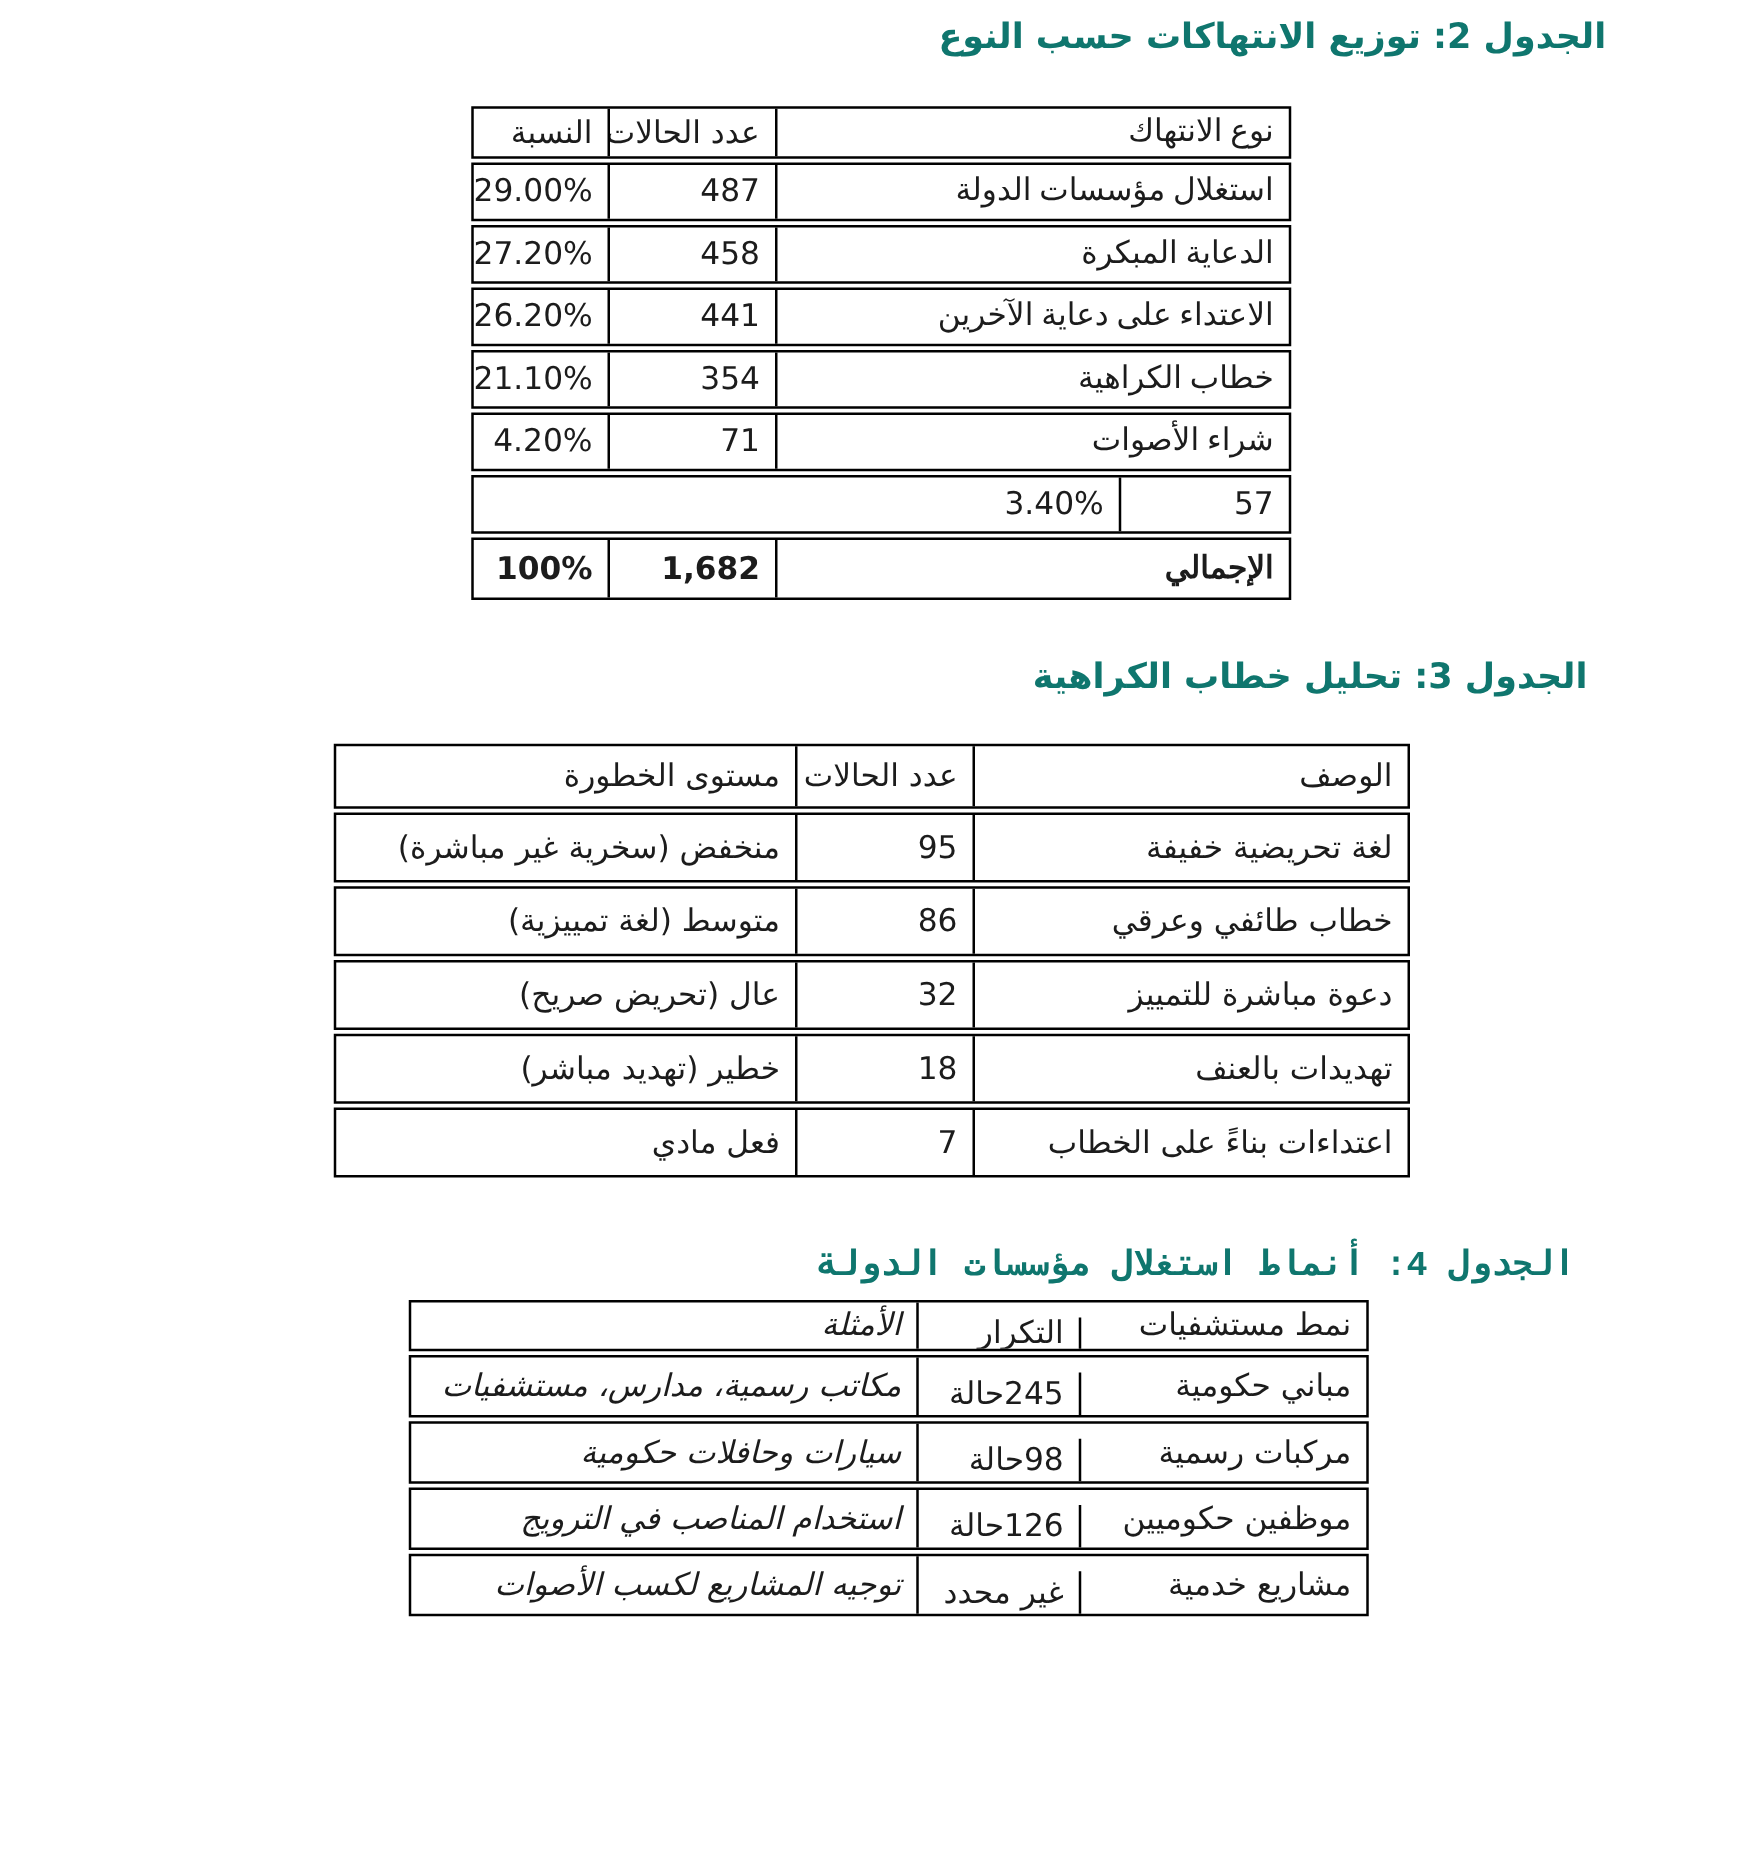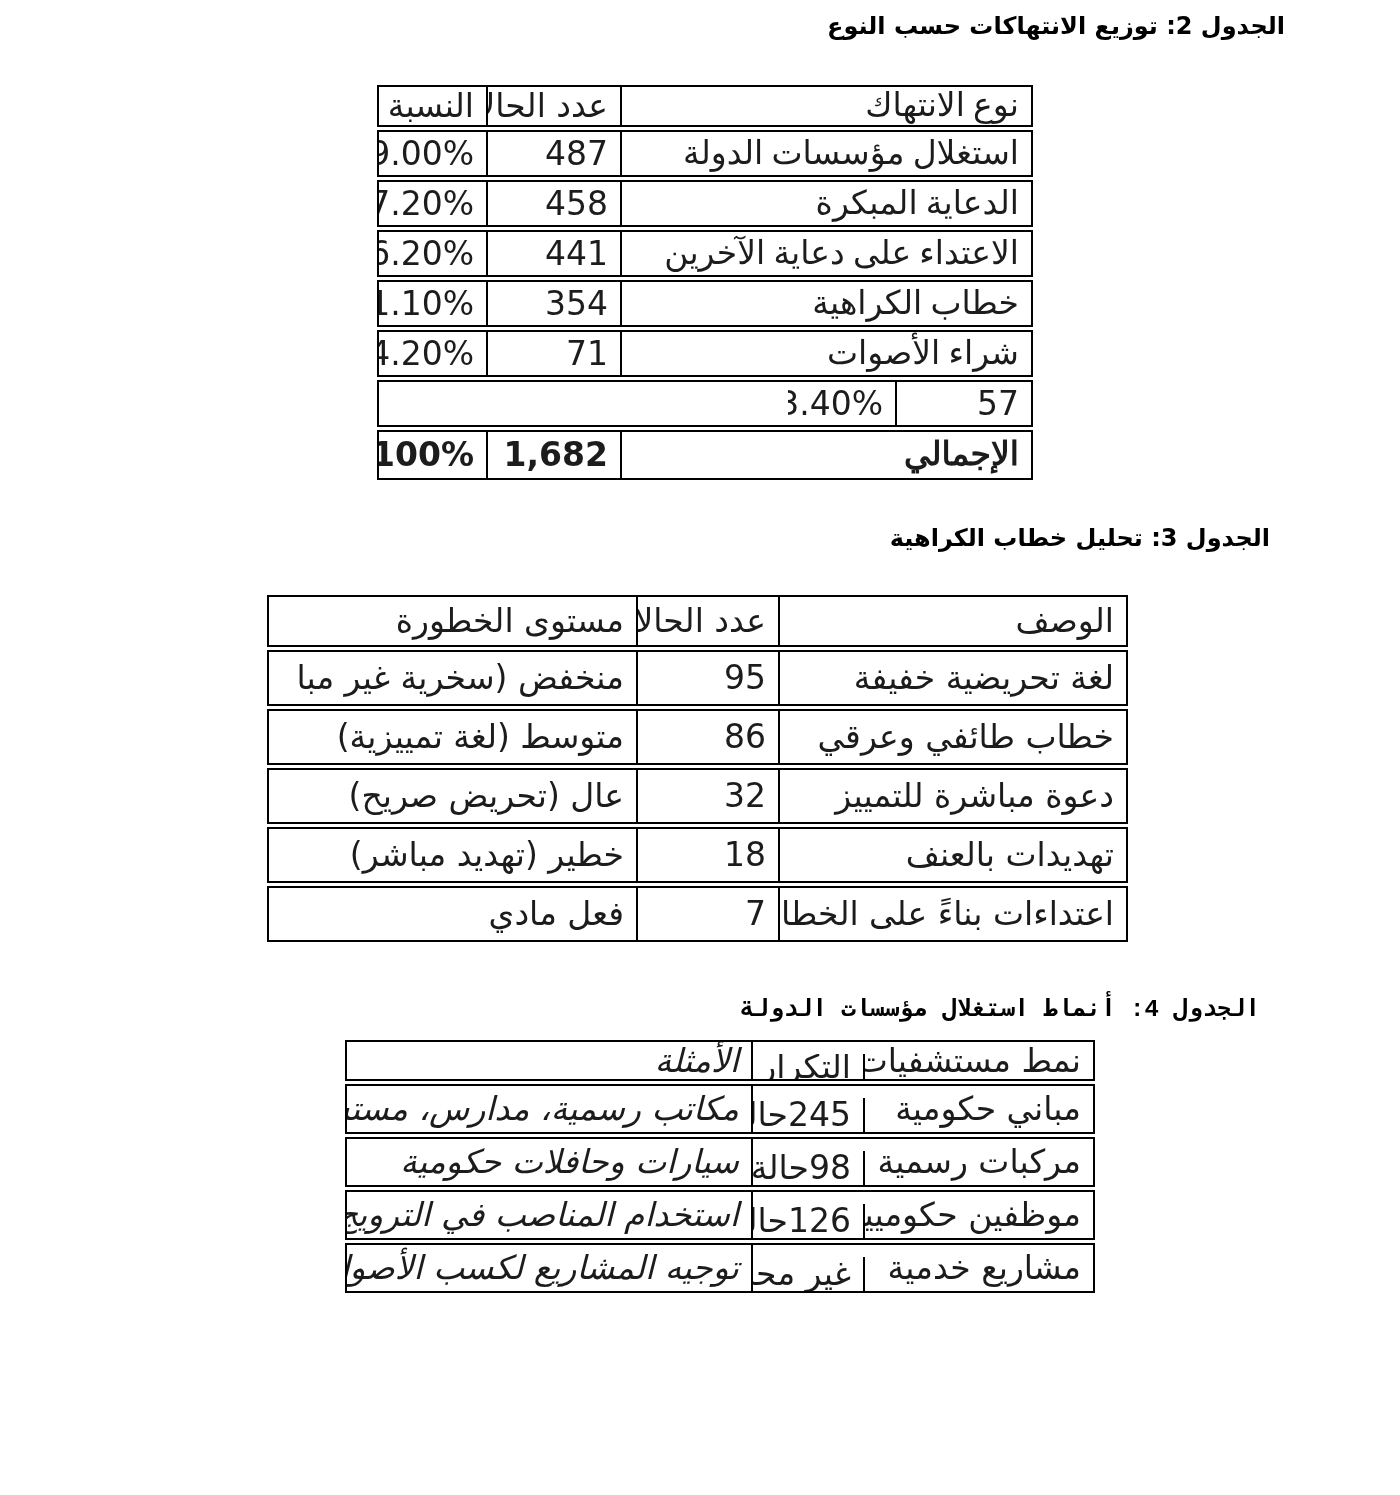--- a/index.html
+++ b/index.html
@@ -9,40 +9,40 @@
     height: 1495px;
     background: #ffffff;
     font-family: "DejaVu Sans", sans-serif;
     direction: rtl;
     color: #1c1c1c;
     overflow: hidden;
   }
   .title {
     position: absolute;
     font-weight: bold;
-    font-size: 24px;
-    color: #000000;
+    font-size: 28px;
+    color: #0f766e;
     white-space: nowrap;
   }
   .tbl { position: absolute; }
   .row {
     display: flex;
     align-items: stretch;
     border: 2px solid #000;
     background: #fff;
     box-sizing: border-box;
   }
   .row + .row { margin-top: 3px; }
   .cell {
     box-sizing: border-box;
     display: flex;
     align-items: center;
     justify-content: flex-start; 
     padding: 0 12px;
-    font-size: 33px;
+    font-size: 25px;
     line-height: 1.15;
     white-space: nowrap;
     overflow: hidden;
   }
   .cell + .cell { border-right: 2px solid #000; }
   .total { font-weight: bold; }
 
   
   .t2 { top: 85px;  right: 367px; }
   .t2 .row   { height: 47px; }
@@ -58,21 +58,21 @@
   .t3 .hrow { height: 52px; }
   .t3 .c1 { width: 346px; }
   .t3 .c2 { width: 142px; }
   .t3 .c3 { width: 344px; margin-left: 25px; }
 
   
   .t4 { top: 1040px; right: 305px; }
   .t4 .row  { height: 50px; }
   .t4 .hrow { height: 41px; }
   .t4 .c1 { width: 228px; }
-  .t4 .c2 { width: 112px; margin-top: 12px; }
+  .t4 .c2 { width: 130px; margin-top: 12px; }
   .t4 .c3 { width: 406px; font-style: italic; }
 
   .ti2 { top: 12px;  right: 115px; }
   .ti3 { top: 524px; right: 130px; }
   .ti4 { top: 994px; right: 140px; font-family: Liberation Mono, monospace; }
 </style>
 </head>
 <body>
 
 <div class="page">

